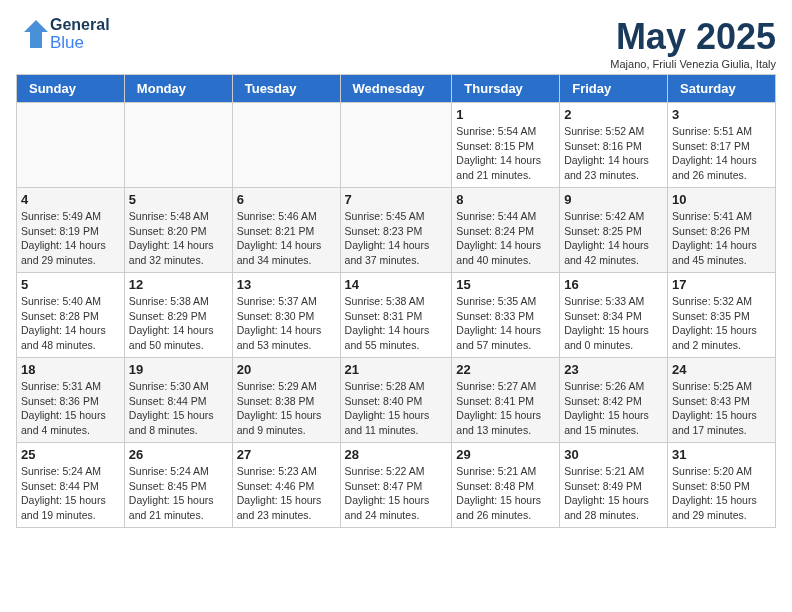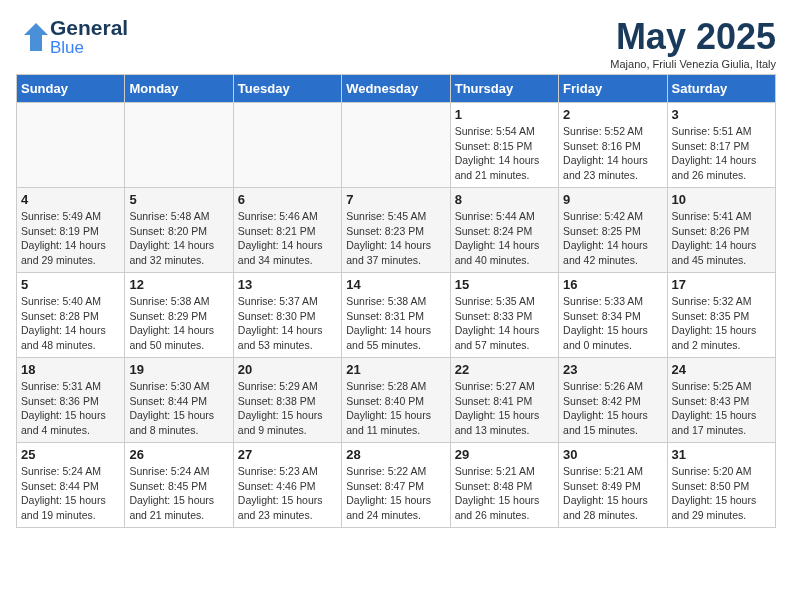--- a/index.html
+++ b/index.html
@@ -35,21 +35,21 @@
       color: #333;
     }
     table {
       width: 100%;
       border-collapse: collapse;
       font-size: 11px;
     }
     thead tr th {
       background: #2a6fc9;
       color: #fff;
-      padding: 6px 4px;
+      padding: 6px 12px;
       text-align: left;
       font-size: 13px;
       font-weight: bold;
       border: 1px solid #ccc;
     }
     tbody tr td {
       border: 1px solid #ccc;
       padding: 4px 4px;
       vertical-align: top;
       height: 85px;
@@ -77,21 +77,21 @@
 <body>
 
 <div class="header-top">
   <div class="logo">
   <div style="display:flex;flex-direction:column;align-items:flex-start;">
     <div style="display:flex;align-items:center;gap:2px;">
       <svg width="32" height="32" viewBox="0 0 32 32">
         <polygon points="20,2 32,14 26,14 26,30 14,30 14,14 8,14" fill="#4a90d9"></polygon>
       </svg>
       <div>
-        <div style="font-size:21px;font-weight:bold;color:#1a3a5c;line-height:1.1;">General</div>
+        <div style="font-size:16px;font-weight:bold;color:#1a3a5c;line-height:1.1;">General</div>
         <div style="font-size:17px;font-weight:normal;color:#3b82f6;line-height:1.1;">Blue</div>
       </div>
     </div>
   </div>
 </div>
   <div class="title-block">
     <div class="main-title">May 2025</div>
     <div class="subtitle">Majano, Friuli Venezia Giulia, Italy</div>
   </div>
 </div>

